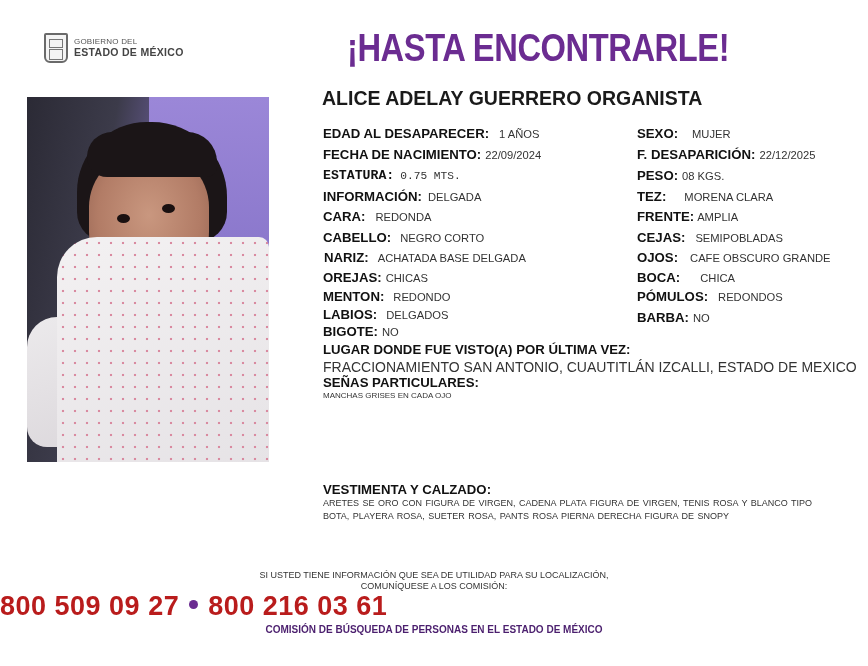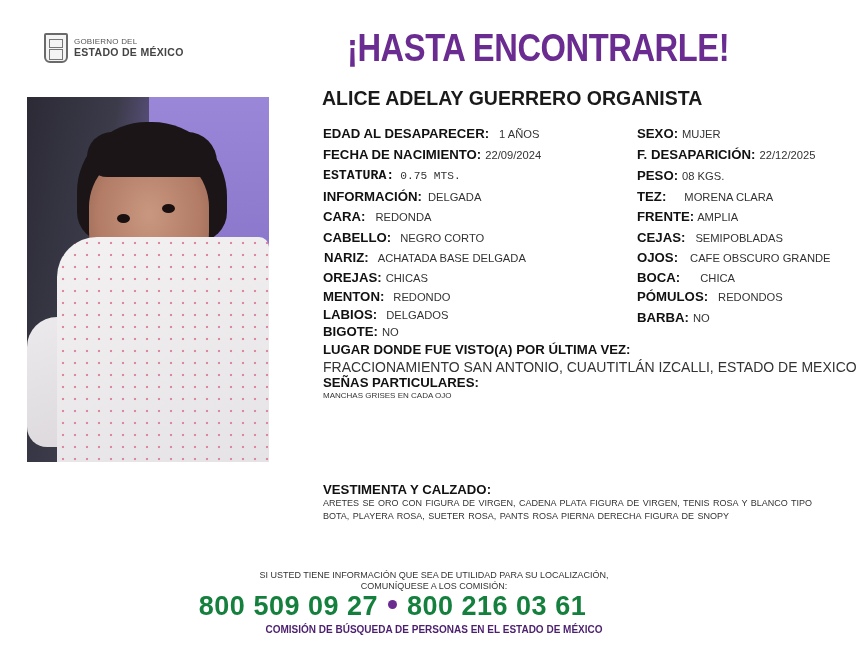--- a/index.html
+++ b/index.html
@@ -33,21 +33,21 @@
     .photo .sleeve { position: absolute; left: 0; top: 220px; width: 70px; height: 130px; background: linear-gradient(160deg, #eceaec, #dcd8dc); border-radius: 30px 10px 20px 20px; }
     .row { position: absolute; white-space: nowrap; font-size: 12.5px; }
     .row .k { font-weight: bold; color: #111; font-size: 13.2px; }
     .row .v { color: #333; font-size: 11.2px; margin-left: 6px; }
 
     .section-h { position: absolute; left: 323px; font-size: 13.2px; font-weight: bold; color: #111; white-space: nowrap; }
     .section-t { position: absolute; left: 323px; font-size: 14px; color: #333; white-space: nowrap; }
     .clothes { position: absolute; left: 323px; top: 497px; width: 500px; font-size: 9px; color: #333; line-height: 12.5px; word-spacing: 1px; }
 
     .footer-note { position: absolute; left: 0; width: 868px; text-align: center; font-size: 9px; color: #333; line-height: 11px; }
-    .phones { position: absolute; left: 0; top: 591px; width: 785px; text-align: center; font-size: 27px; font-weight: bold; color: #15803d; letter-spacing: 0.5px; white-space: nowrap; }
+    .phones { position: absolute; left: 0; top: 591px; width: 785px; font-size: 27px; font-weight: bold; color: #b91c1c; letter-spacing: 0.5px; white-space: nowrap; }
     .phones .dot { display: inline-block; width: 9px; height: 9px; background: #6b2c91; border-radius: 50%; vertical-align: middle; margin: 0 10px; position: relative; top: -3px; }
     .commission { position: absolute; left: 0; top: 624px; width: 868px; text-align: center; font-size: 10px; font-weight: bold; color: #4b1f6e; }
   </style>
 </head>
 <body>
 
 <div class="logo">
   <div class="shield"></div>
   <div class="txt">
     <div class="l1">GOBIERNO DEL</div>
@@ -98,21 +98,21 @@
   <span class="k">MENTON:</span><span class="v" style="margin-left:9px">REDONDO</span>
 </div>
 <div class="row" style="left:323px; top:307px;">
   <span class="k">LABIOS:</span><span class="v" style="margin-left:9px">DELGADOS</span>
 </div>
 <div class="row" style="left:323px; top:324px;">
   <span class="k">BIGOTE:</span><span class="v" style="margin-left:4px">NO</span>
 </div>
 
 <div class="row" style="left:637px; top:126px;">
-  <span class="k">SEXO:</span><span class="v" style="margin-left:4px">MUJER</span>
+  <span class="k">SEXO:</span><span class="v" style="margin-left:14px">MUJER</span>
 </div>
 <div class="row" style="left:637px; top:147px;">
   <span class="k">F. DESAPARICIÓN:</span><span class="v" style="margin-left:4px">22/12/2025</span>
 </div>
 <div class="row" style="left:637px; top:168px;">
   <span class="k">PESO:</span><span class="v" style="margin-left:4px">08 KGS.</span>
 </div>
 <div class="row" style="left:637px; top:189px;">
   <span class="k">TEZ:</span><span class="v" style="margin-left:18px">MORENA CLARA</span>
 </div>

